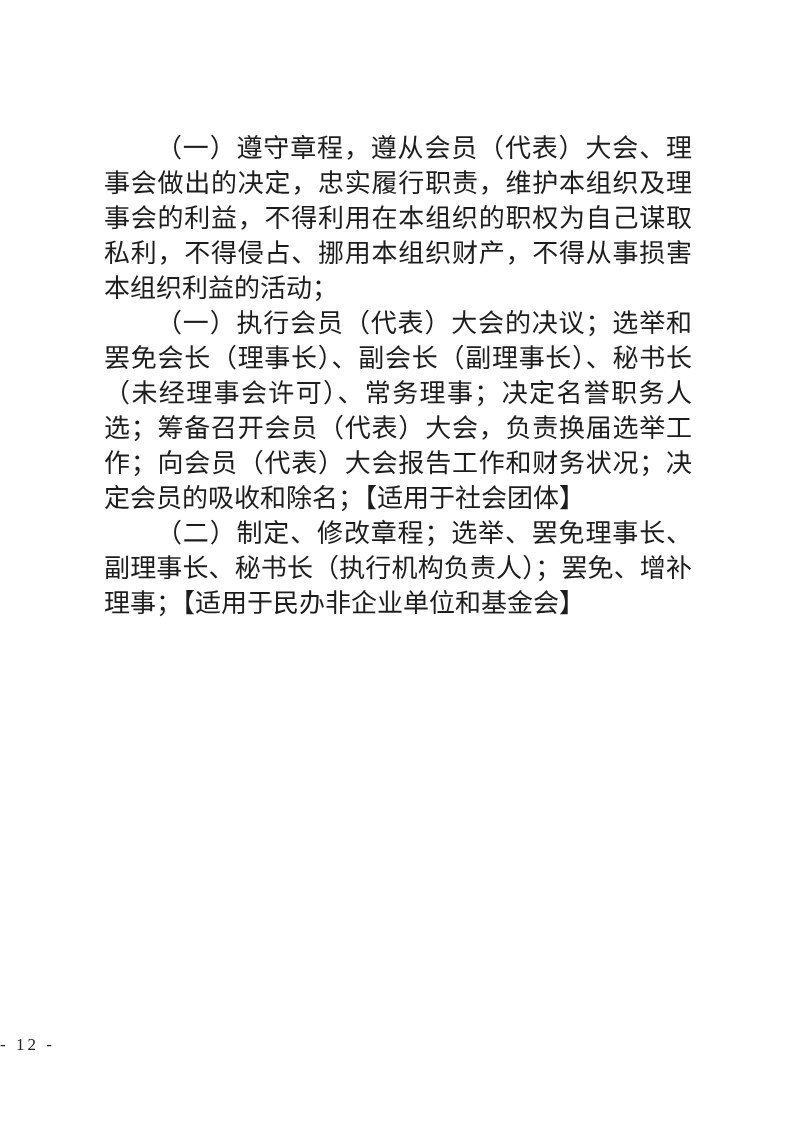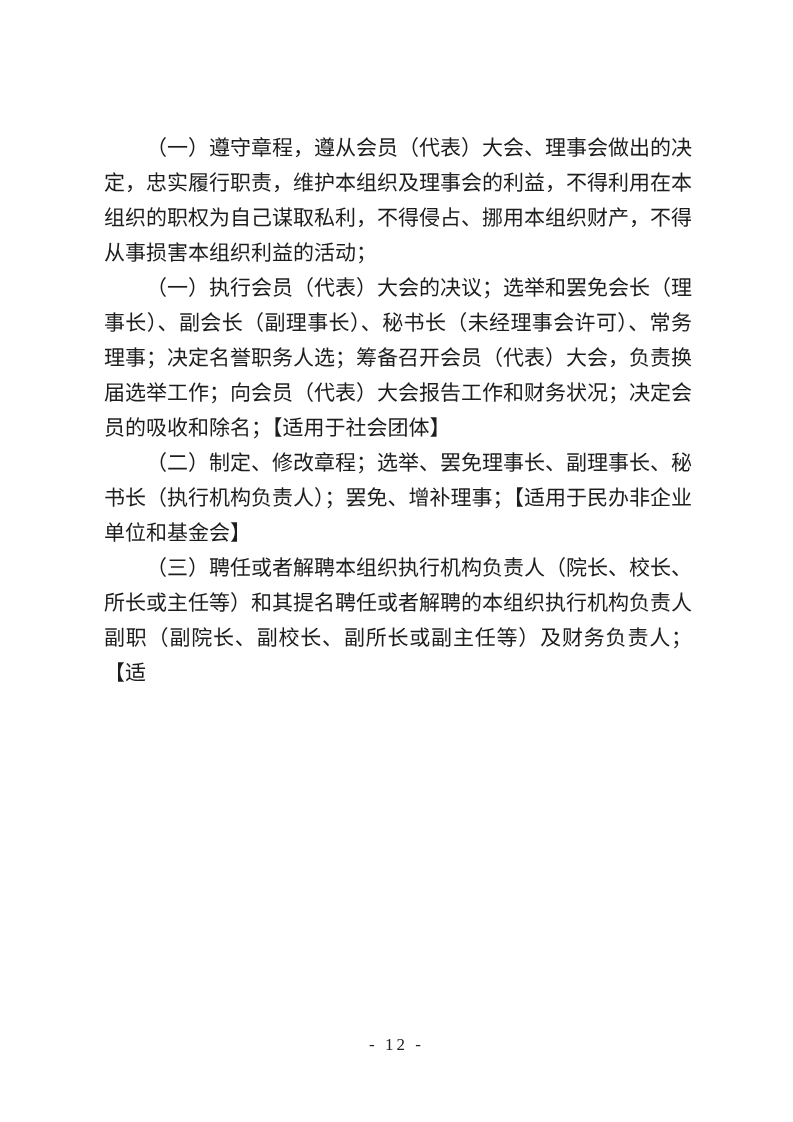--- a/index.html
+++ b/index.html
@@ -18,49 +18,48 @@
     width: 793px;
     height: 1122px;
     background: #ffffff;
   }
   .doc-body {
     position: absolute;
     left: 104px;
     top: 131px;
     width: 588px;
     color: #1d1d1d;
-    font-size: 21px;
+    font-size: 26px;
     line-height: 35px;
     text-align: justify;
     text-justify: inter-ideograph;
     letter-spacing: 0px;
   }
   .para {
     margin: 0;
     padding: 0;
     text-indent: 2em;
   }
   .bold {
     font-weight: bold;
   }
   .footer {
     position: absolute;
     left: 0;
     width: 793px;
     top: 1035px;
-    text-align: center;
+    text-align: left;
     color: #222222;
     font-size: 17px;
     letter-spacing: 3px;
   }
 </style>
 </head>
 <body>
 
 <div class="page">
   <div class="doc-body">
       <p class="para"><span class="">（一）遵守章程，遵从会员（代表）大会、理事会做出的决定，忠实履行职责，维护本组织及理事会的利益，不得利用在本组织的职权为自己谋取私利，不得侵占、挪用本组织财产，不得从事损害本组织利益的活动；</span></p>
       <p class="para"><span class="">（一）执行会员（代表）大会的决议；选举和罢免会长（理事长）、副会长（副理事长）、秘书长（未经理事会许可）、常务理事；决定名誉职务人选；筹备召开会员（代表）大会，负责换届选举工作；向会员（代表）大会报告工作和财务状况；决定会员的吸收和除名；【适用于社会团体】</span></p>
       <p class="para"><span class="">（二）制定、修改章程；选举、罢免理事长、副理事长、秘书长（执行机构负责人）；罢免、增补理事；【适用于民办非企业单位和基金会】</span></p>
-      <p class="para"><span class="">（三）聘任或者解聘本组织执行机构负责人（院长、校长、所长或主任等）和其提名聘任或者解聘的本组织执行机构负责人副职（副院长、副校长、副所长或副主任等）及财务负责人；【适</span></p>
     </div>
   <div class="footer">- 12 -</div>
 </div>
 
 </body></html>

